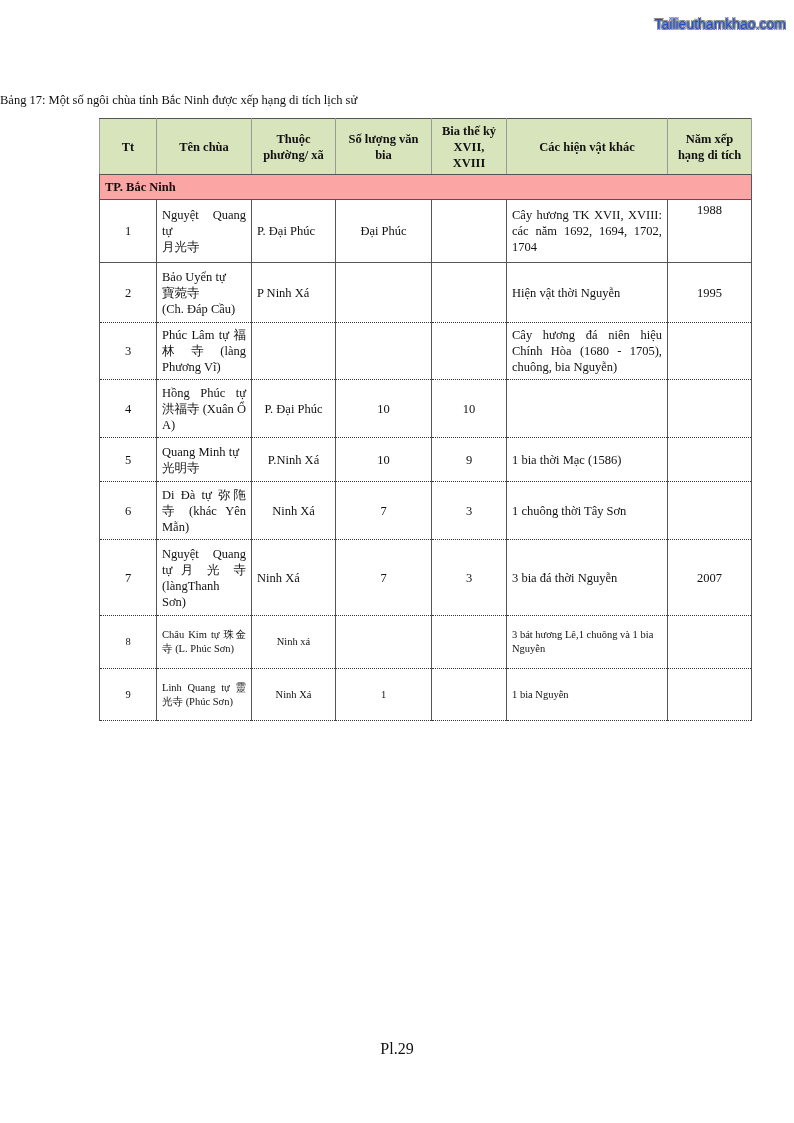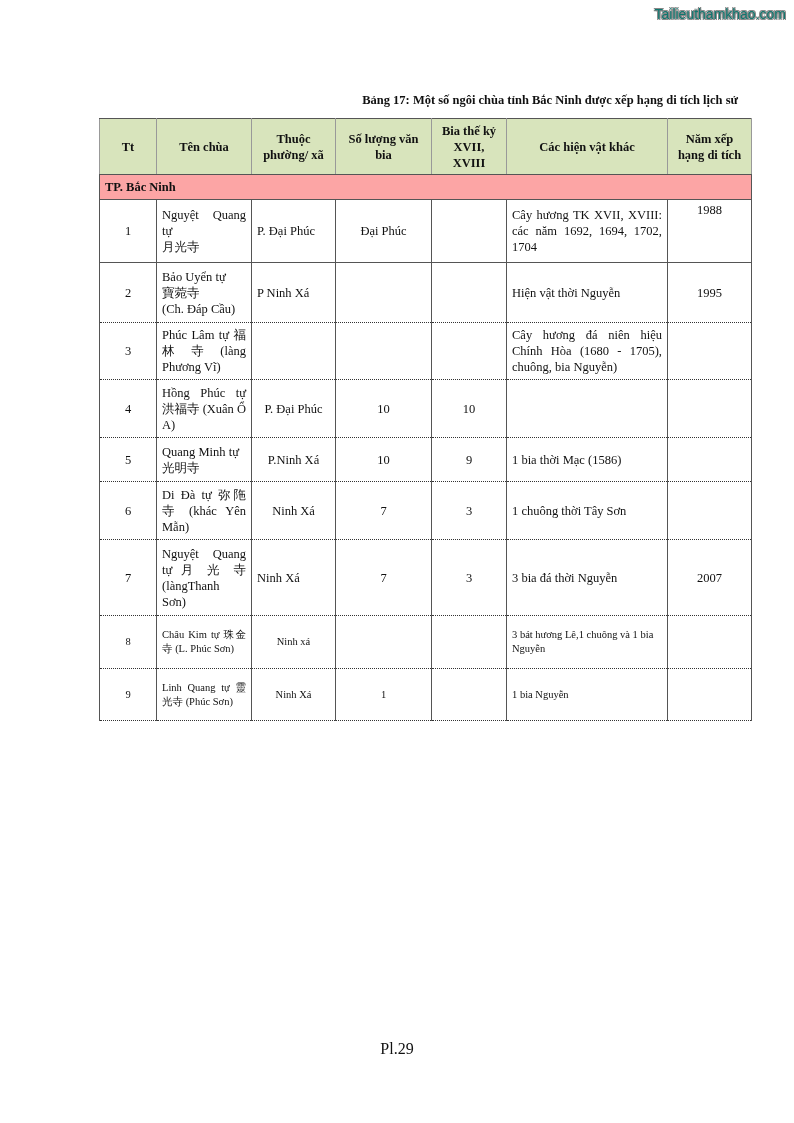--- a/index.html
+++ b/index.html
@@ -2,29 +2,29 @@
 <html><head>
 <meta charset="utf-8">
 <style>
   html, body { margin: 0; padding: 0; }
   body {
     width: 794px; height: 1123px; background: #ffffff; position: relative;
     font-family: "Liberation Serif", "DejaVu Serif", serif; color: #111;
     overflow: hidden;
   }
   .watermark {
-    position: absolute; top: 6px; right: 8px;
+    position: absolute; top: 16px; right: 8px;
     font-family: "Liberation Sans", "DejaVu Sans", sans-serif;
-    font-size: 14px; color: #0f766e;
+    font-size: 14px; color: #1d4ed8;
     text-shadow: -1px -1px 0 #888, 1px -1px 0 #888, -1px 1px 0 #888, 1px 1px 0 #888;
     letter-spacing: 0px;
   }
   .caption {
-    position: absolute; top: 93px; left: 0; width: 738px; text-align: right;
-    font-weight: bold; font-size: 12.5px;
+    position: absolute; top: 93px; left: 0; width: 738px; text-align: left;
+    font-weight: normal; font-size: 12.5px;
   }
   table {
     position: absolute; top: 118px; left: 99px; border-collapse: collapse;
     table-layout: fixed; width: 652px; font-size: 12.5px;
   }
   td, th { padding: 2px 5px; vertical-align: middle; line-height: 16px; }
   th {
     background: #d8e4bc; font-weight: bold; text-align: center; height: 51px;
     border: 1px solid #555; border-left-color: #999; border-right-color: #999;
   }

